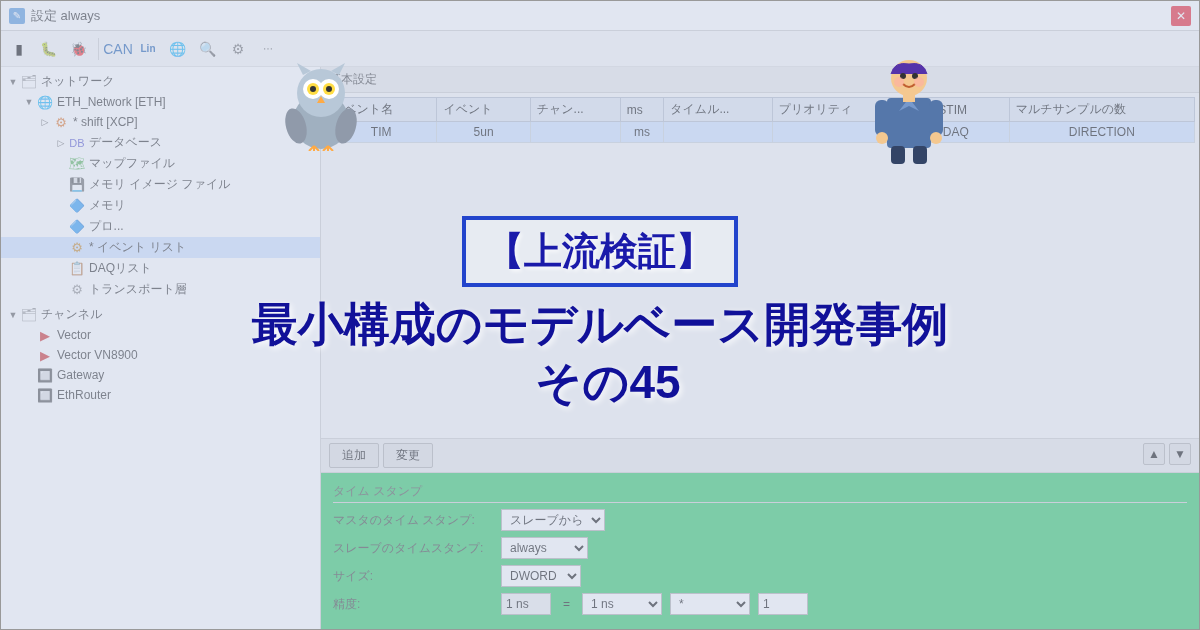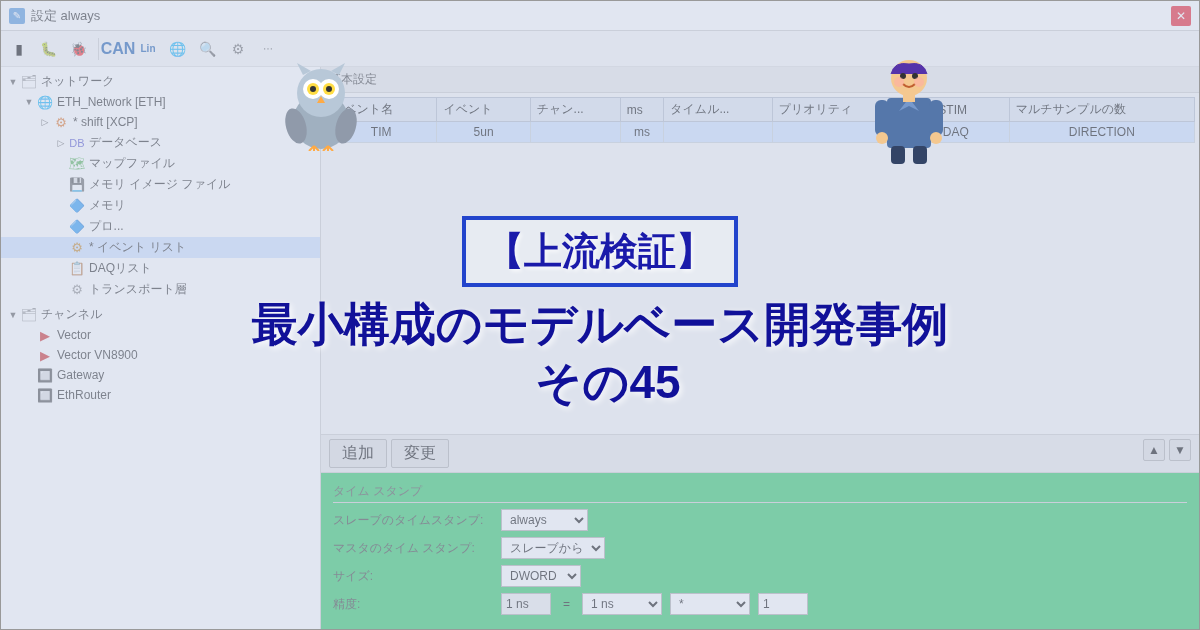--- a/index.html
+++ b/index.html
@@ -168,21 +168,21 @@
       padding: 4px 8px;
       background: #e8e8e8;
       border-top: 1px solid #ccc;
       border-bottom: 1px solid #ccc;
     }
     .btn {
       padding: 3px 12px;
       background: #e0e0e0;
       border: 1px solid #aaa;
       cursor: pointer;
-      font-size: 16px;
+      font-size: 12px;
       border-radius: 2px;
     }
     .btn-arrow {
       width: 22px; height: 22px;
       background: #e0e0e0;
       border: 1px solid #aaa;
       cursor: pointer;
       font-size: 12px;
       border-radius: 2px;
       display: flex; align-items: center; justify-content: center;
@@ -318,21 +318,21 @@
     <div class="title-bar-icon">✎</div>
     <span class="title-bar-text">設定 always</span>
     <button class="title-bar-close">✕</button>
   </div>
 
   <div class="toolbar">
     <button class="toolbar-btn">▮</button>
     <button class="toolbar-btn" style="color:#cc2222;">🐛</button>
     <button class="toolbar-btn" style="color:#22aa22;">🐞</button>
     <div class="toolbar-sep"></div>
-    <button class="toolbar-btn" style="font-size:16px;font-weight:bold;color:#1155aa;">CAN</button>
+    <button class="toolbar-btn" style="font-size:14px;font-weight:normal;color:#1155aa;">CAN</button>
     <button class="toolbar-btn" style="font-size:10px;font-weight:bold;color:#1155aa;">Lin</button>
     <button class="toolbar-btn" style="color:#666;">🌐</button>
     <button class="toolbar-btn" style="color:#666;">🔍</button>
     <button class="toolbar-btn" style="color:#666;">⚙</button>
     <button class="toolbar-btn" style="font-size:10px;color:#555;">⋯</button>
   </div>
 
   <div class="main-content">
 
     <div class="left-panel">
@@ -473,33 +473,33 @@
         <button class="btn">変更</button>
         <div style="flex:1;"></div>
         <div class="btn-arrow">▲</div>
         <div class="btn-arrow">▼</div>
       </div>
 
       <div class="settings-form">
         <div class="form-section-title">タイム スタンプ</div>
 
         <div class="form-row">
+          <span class="form-label">マスタのタイム スタンプ:</span>
+          <select class="form-select">
+            <option>スレーブから</option>
+            <option>マスタ</option>
+          </select>
+        </div>
+
+        <div class="form-row">
           <span class="form-label">スレーブのタイムスタンプ:</span>
           <select class="form-select">
             <option>always</option>
             <option>never</option>
             <option>on change</option>
-          </select>
-        </div>
-
-        <div class="form-row">
-          <span class="form-label">マスタのタイム スタンプ:</span>
-          <select class="form-select">
-            <option>スレーブから</option>
-            <option>マスタ</option>
           </select>
         </div>
 
         <div class="form-row">
           <span class="form-label">サイズ:</span>
           <select class="form-select">
             <option>DWORD</option>
             <option>WORD</option>
             <option>BYTE</option>
           </select>

